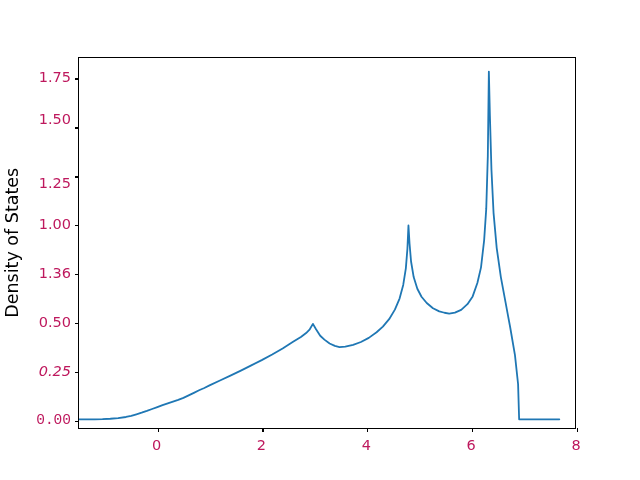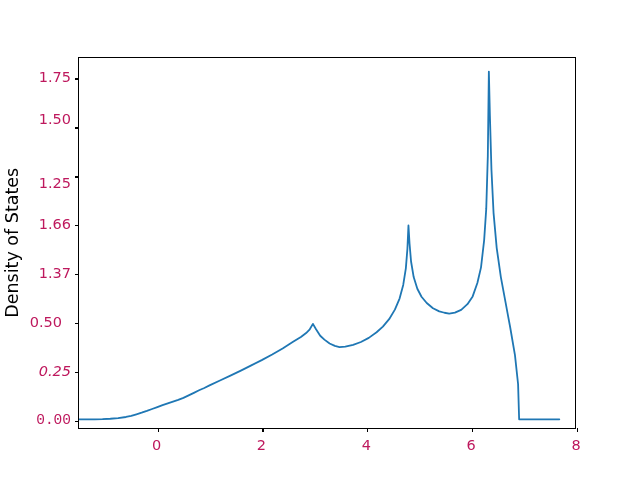--- a/index.html
+++ b/index.html
@@ -99,23 +99,23 @@
 
 <div id="figure">
 
   <div id="ylabel">
     <span>Density of States</span>
   </div>
 
   <div id="ytick-labels">
       <div class="tick-label ytick-label" style="left: 24px; width: 47px; top: 420.283px; font-family: Liberation Mono, monospace;">0.00</div>
       <div class="tick-label ytick-label" style="left: 24px; width: 47px; top: 371.31px; font-style: italic;">0.25</div>
-      <div class="tick-label ytick-label" style="left: 15px; width: 47px; top: 322.336px;">0.50</div>
-      <div class="tick-label ytick-label" style="left: 24px; width: 47px; top: 273.363px;">1.37</div>
-      <div class="tick-label ytick-label" style="left: 24px; width: 47px; top: 224.39px;">1.66</div>
+      <div class="tick-label ytick-label" style="left: 24px; width: 47px; top: 322.336px;">0.50</div>
+      <div class="tick-label ytick-label" style="left: 24px; width: 47px; top: 273.363px;">1.36</div>
+      <div class="tick-label ytick-label" style="left: 24px; width: 47px; top: 224.39px;">1.00</div>
       <div class="tick-label ytick-label" style="left: 24px; width: 47px; top: 175.417px; margin-top: 8px;">1.25</div>
       <div class="tick-label ytick-label" style="left: 24px; width: 47px; top: 119px;">1.50</div>
       <div class="tick-label ytick-label" style="left: 24px; width: 47px; top: 77.4708px;">1.75</div>
     </div>
   <div id="xtick-labels">
       <div class="tick-label xtick-label" style="left: 156.632px; top: 438px;">0</div>
       <div class="tick-label xtick-label" style="left: 261.474px; top: 438px;">2</div>
       <div class="tick-label xtick-label" style="left: 366.316px; top: 438px;">4</div>
       <div class="tick-label xtick-label" style="left: 471.158px; top: 438px;">6</div>
       <div class="tick-label xtick-label" style="left: 576px; top: 438px;">8</div>

